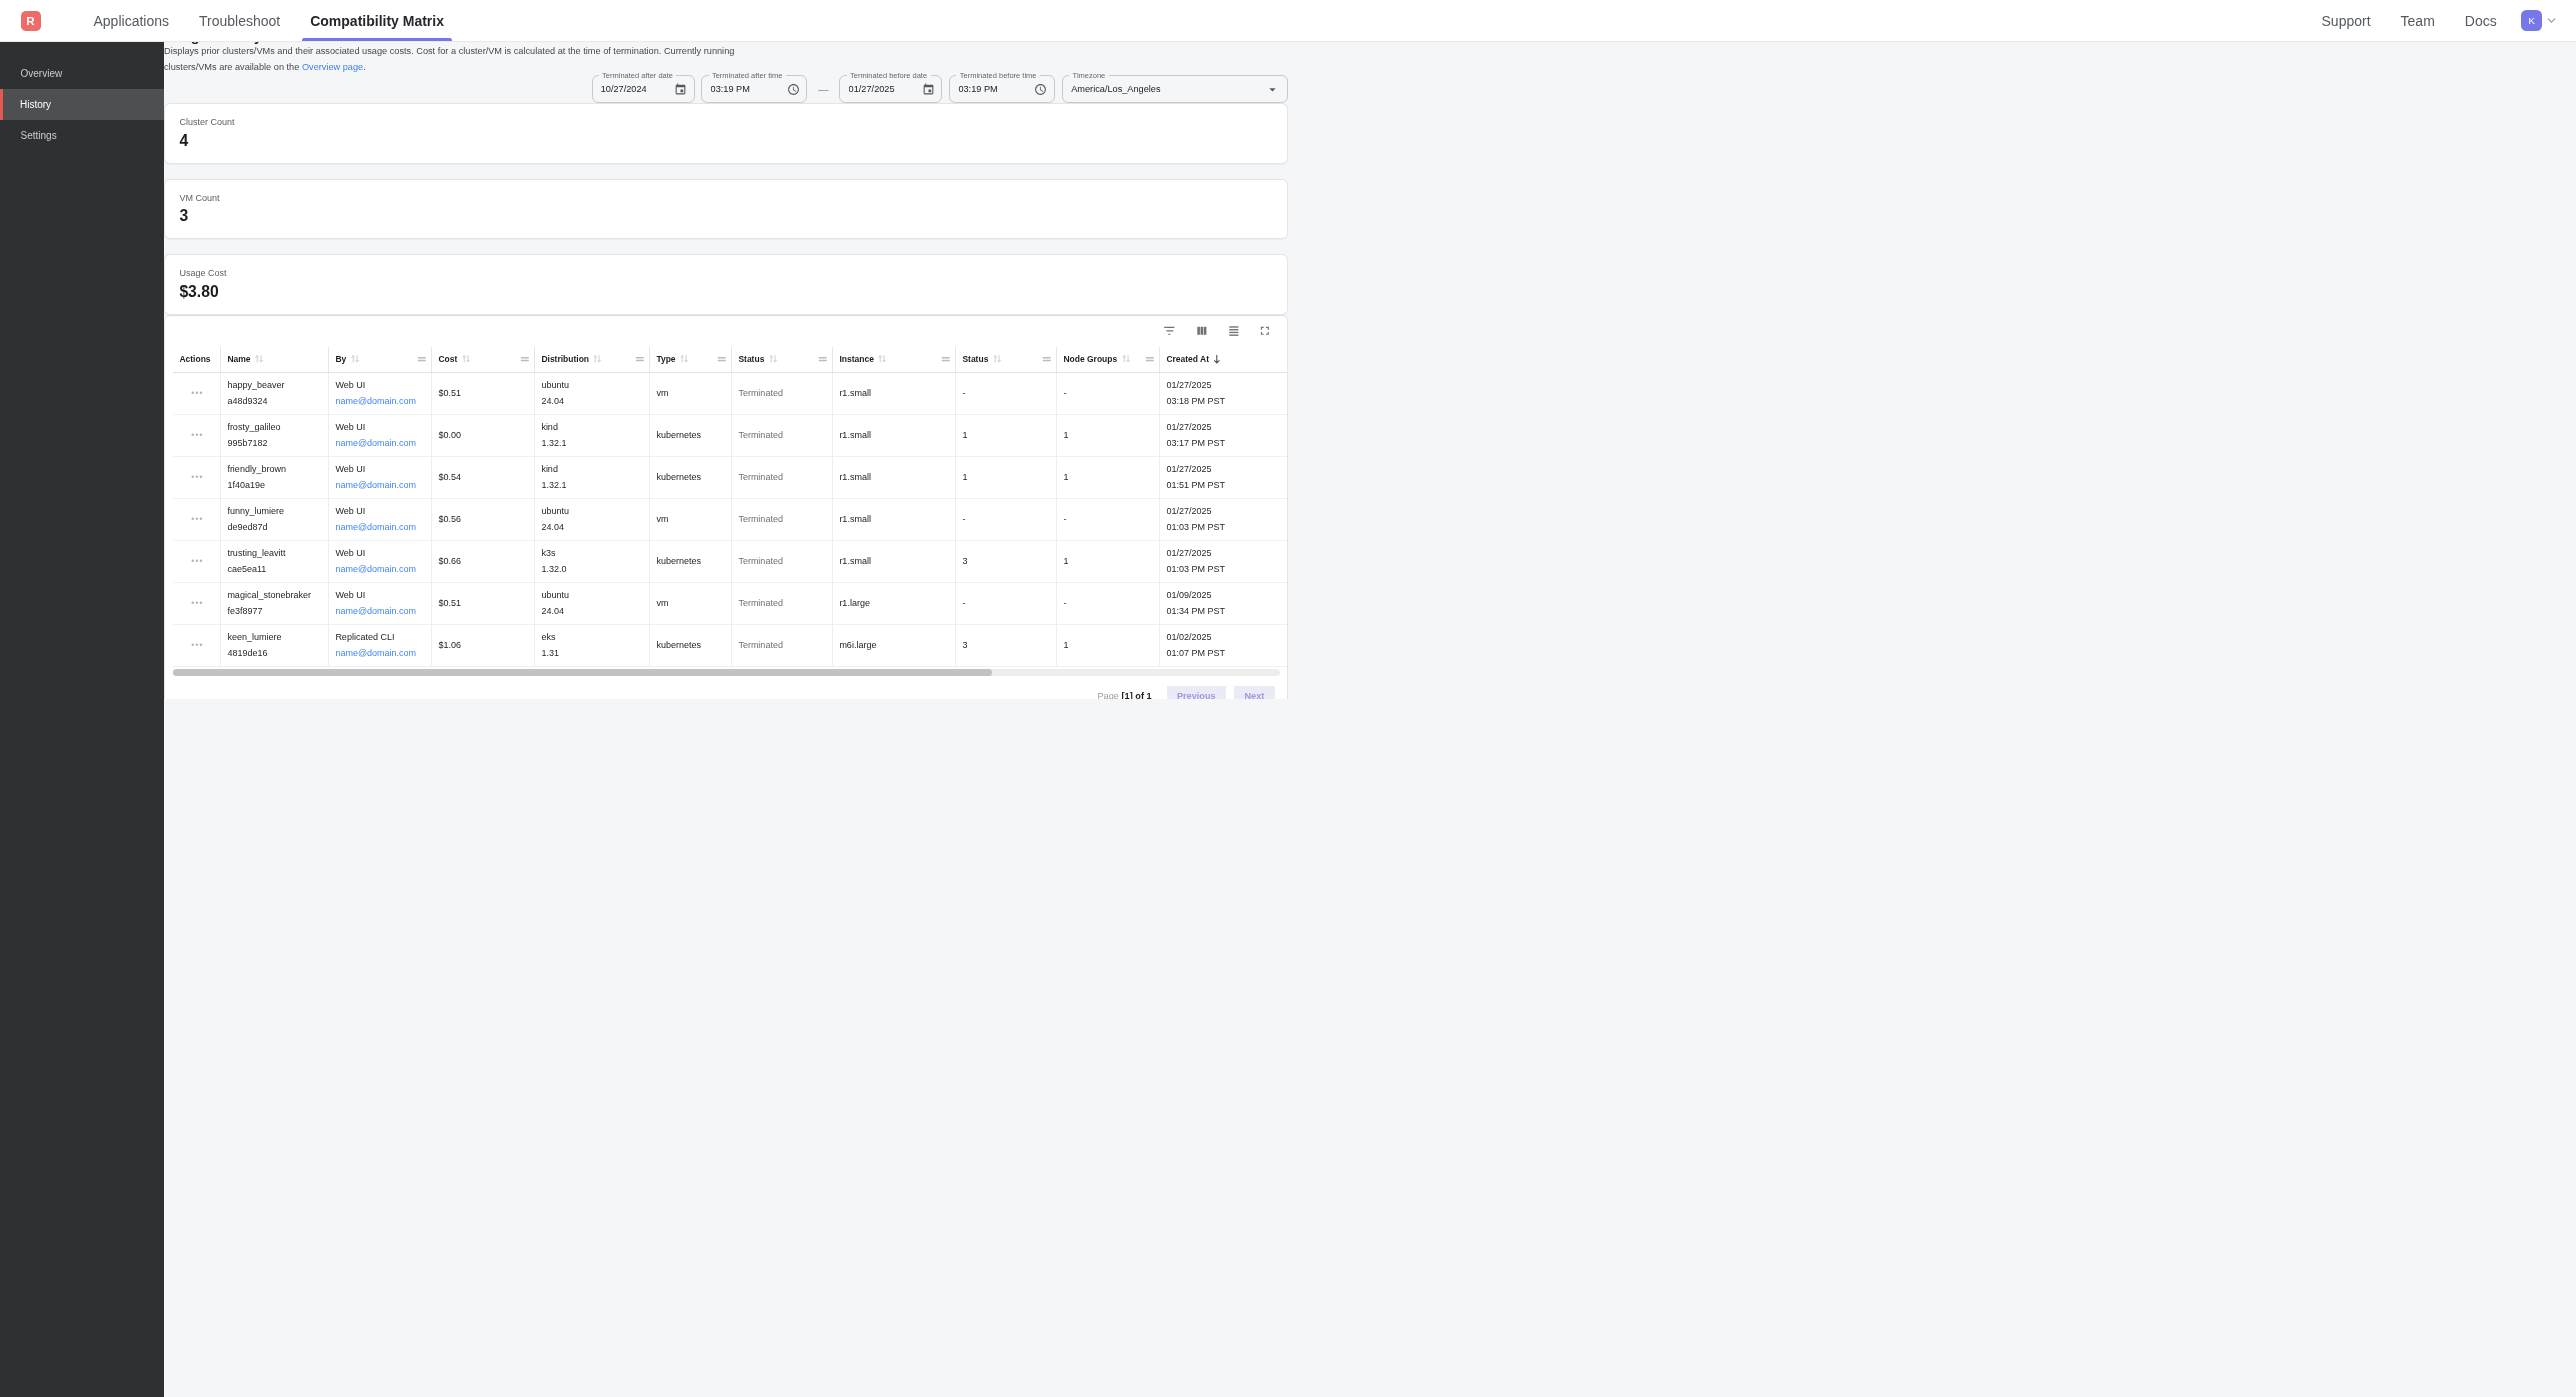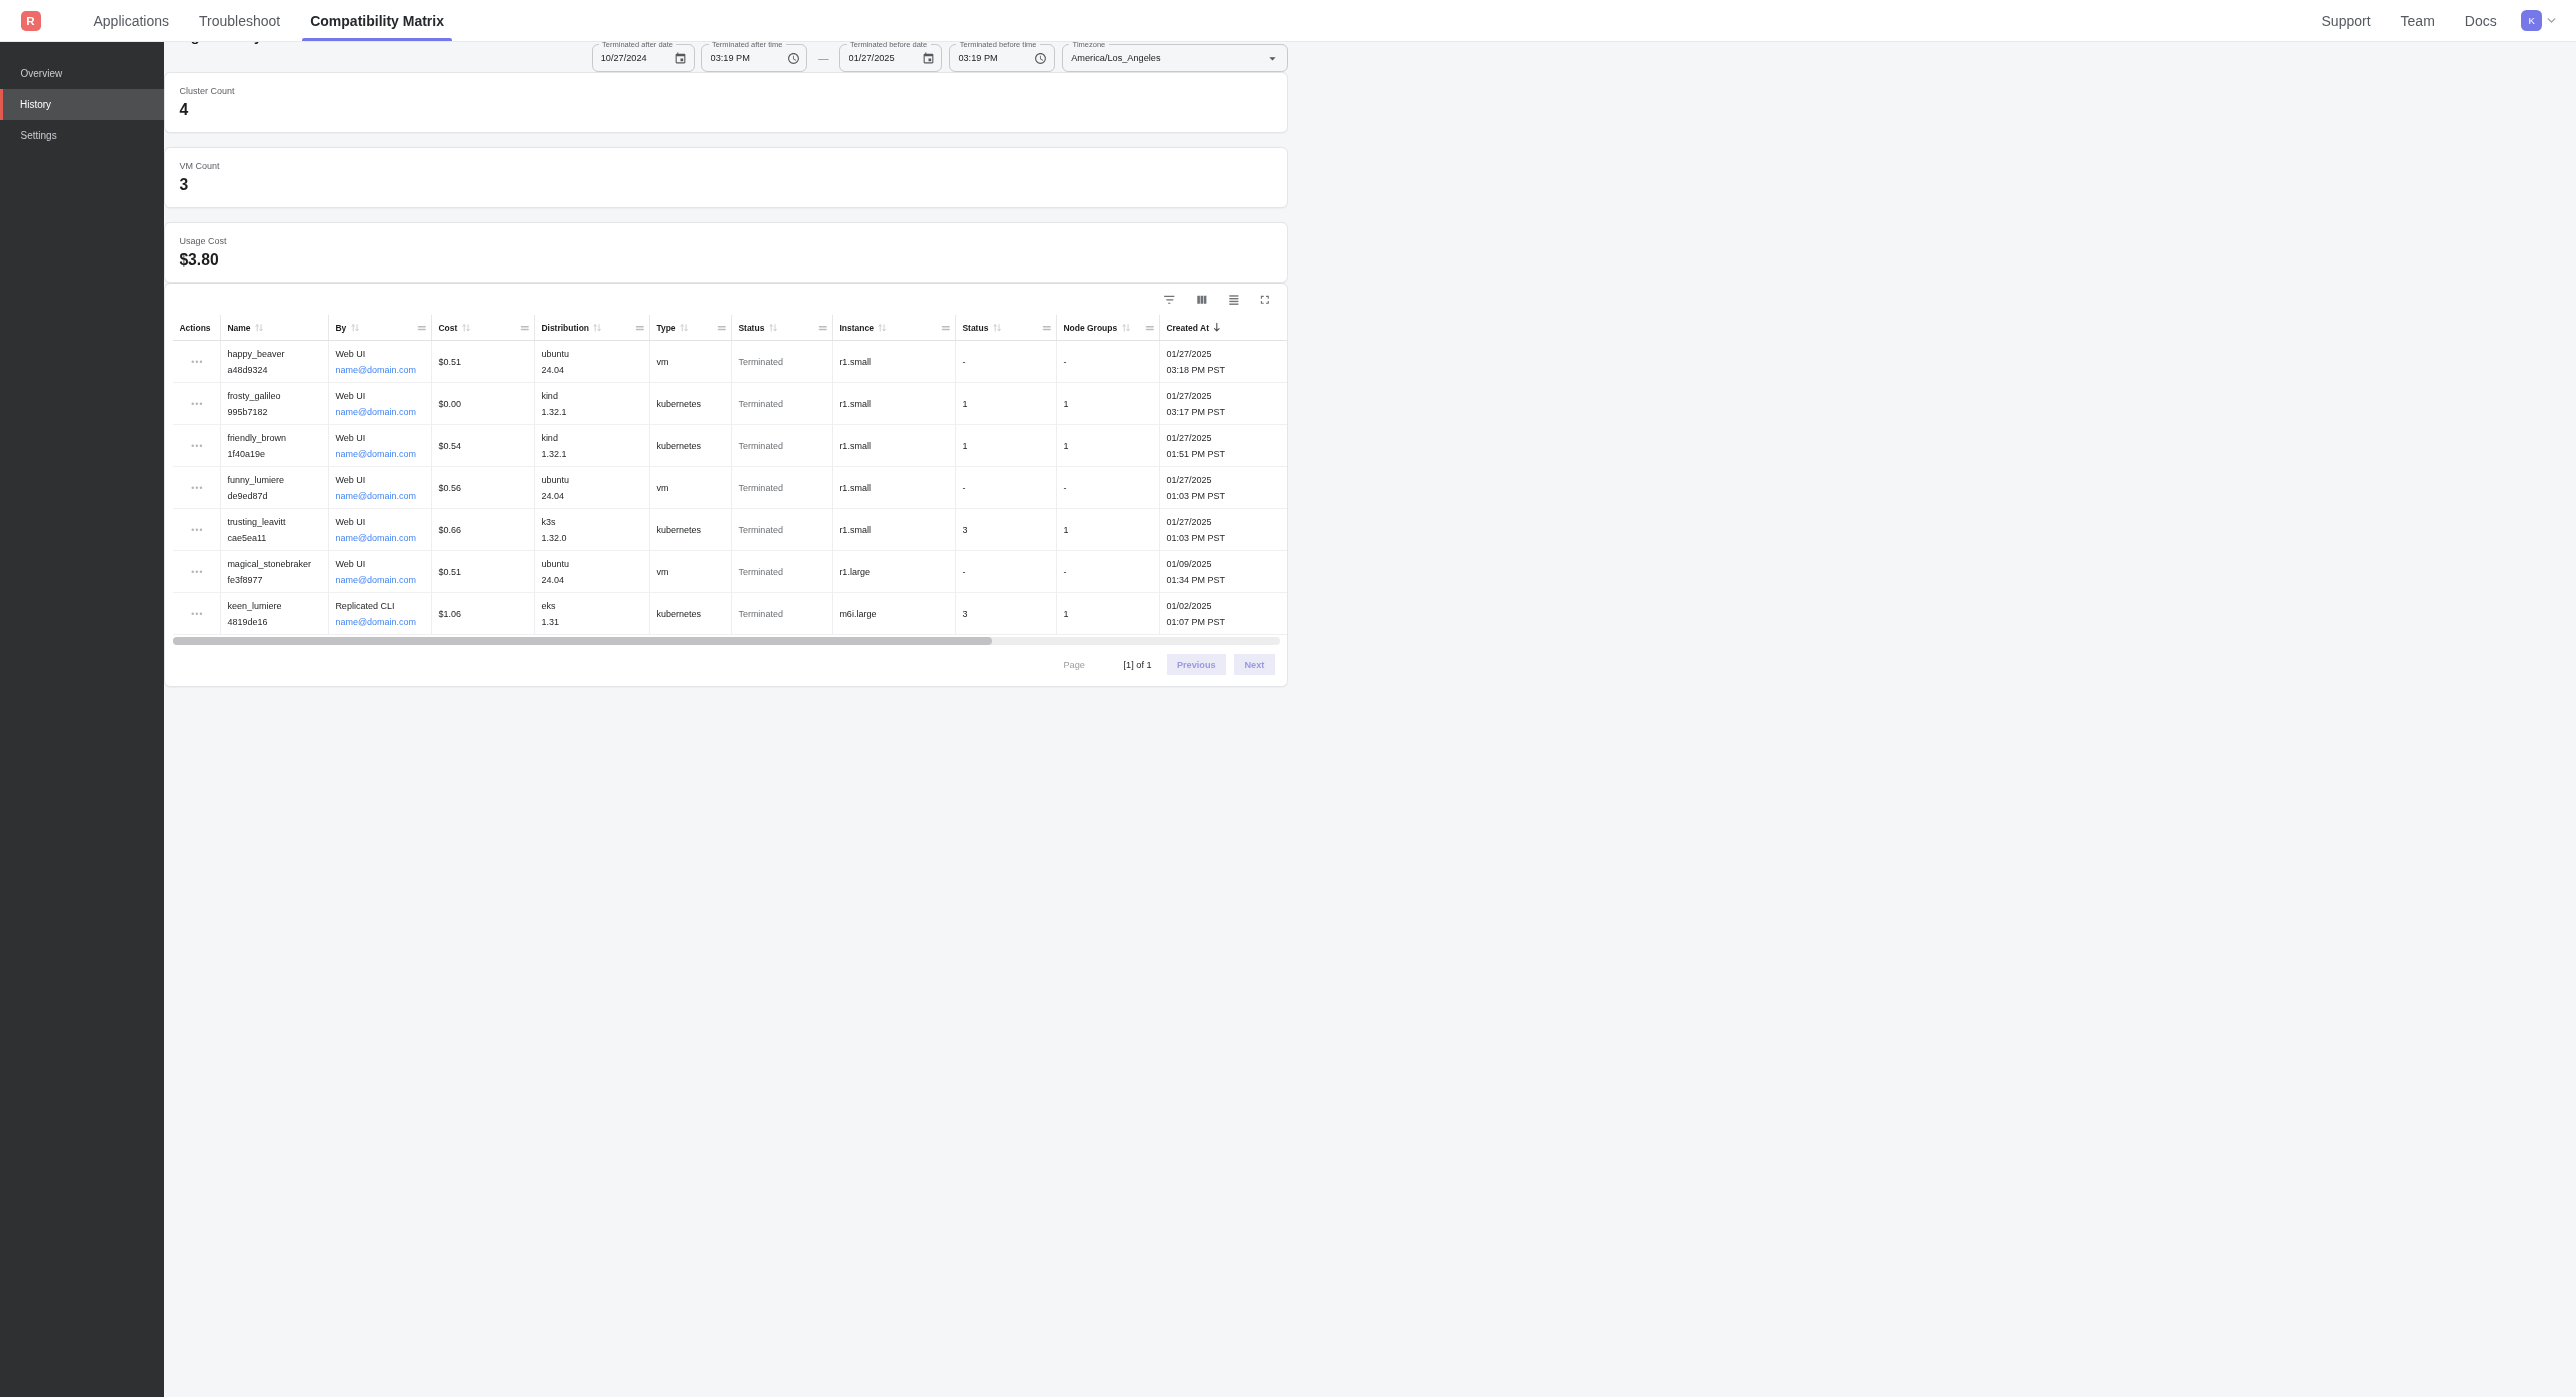--- a/index.html
+++ b/index.html
@@ -155,21 +155,21 @@
   .hscroll-thumb {
     position: absolute; left: 0; top: 0; bottom: 0; width: 74%;
     background: #c2c2c4; border-radius: 4.1px; cursor: grab;
   }
 
   .grid-footer {
     display: flex; align-items: center; justify-content: flex-end;
     gap: 8.2px; padding: 9.6px 12.3px 1.4px 0;
   }
   .page-indicator { font-size: 9.2px; color: #9a9da1; margin-right: 6.8px; }
-  .page-indicator b { color: #1d1f21; font-weight: 400; margin-left: 36px; }
+  .page-indicator b { color: #1d1f21; font-weight: 700; }
   .pg-btn {
     border: none; background: #ebebf8; color: #9b9ae0; font-weight: 700;
     font-family: "Liberation Sans", sans-serif;
     font-size: 9.2px; padding: 5.5px 10.3px; border-radius: 0; cursor: pointer;
   }
 </style>
 </head>
 <body>
 
 <svg width="0" height="0" style="position:absolute">
@@ -249,20 +249,23 @@
 <aside class="sidebar">
   <div class="side-item">Overview</div>
   <div class="side-item active">History</div>
   <div class="side-item">Settings</div>
 </aside>
 
 <main class="main">
 
   <h1 class="page-title">Usage History</h1>
 
+  <p class="page-desc"><span>Displays prior clusters/VMs and their associated usage costs. Cost for a cluster/VM is calculated at the time of termination. Currently running</span><br>
+    <span>clusters/VMs are available on the </span><a>Overview page</a><span>.</span>
+  </p>
 
   <div class="filters">
     <div class="field f-date">
       <span class="float-label">Terminated after date</span>
       <input value="10/27/2024" style="">
       <span class="field-icon">
           <svg width="13" height="13" viewBox="0 0 19 19">
             <use href="#i-calendar"></use>
           </svg>
         </span>

